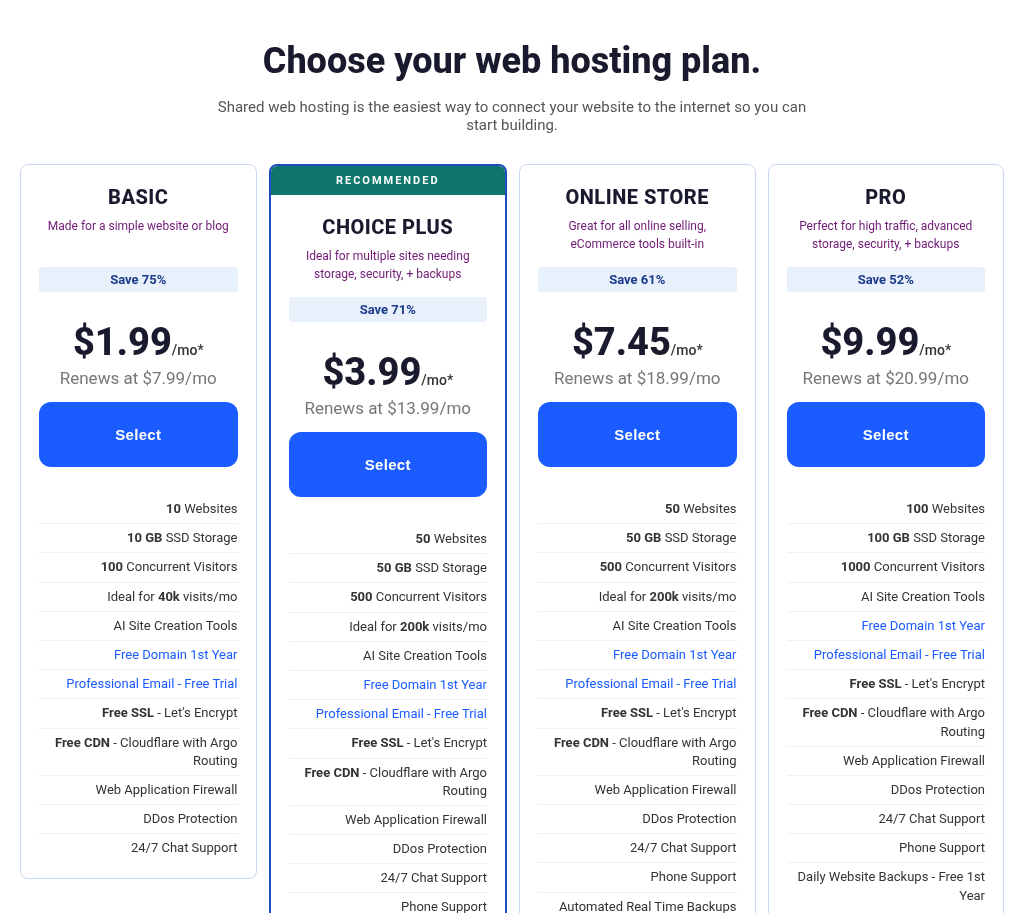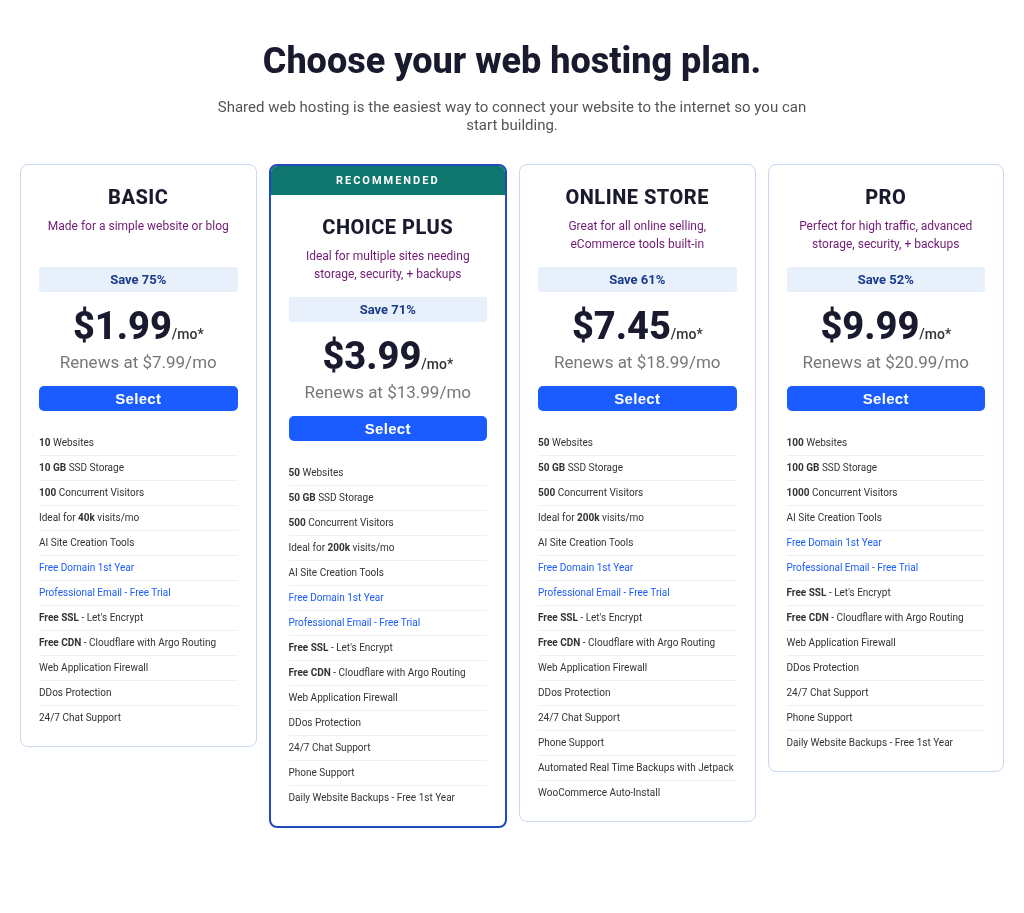--- a/index.html
+++ b/index.html
@@ -74,21 +74,21 @@
       margin-bottom: 14px;
     }
     .save-badge {
       background: #e8f0fb;
       color: #1a3a8a;
       text-align: center;
       font-size: 13px;
       font-weight: 700;
       padding: 5px 0;
       border-radius: 3px;
-      margin-bottom: 12px;
+      margin-bottom: 28px;
     }
     .price-row {
       text-align: center;
       margin-bottom: 4px;
     }
     .price-main {
       font-size: 38px;
       font-weight: 800;
       color: #1a1a2e;
     }
@@ -102,32 +102,33 @@
       color: #777;
       text-align: center;
       margin-bottom: 14px;
     }
     .select-btn {
       display: block;
       width: 100%;
       background: #1a5cff;
       color: #fff;
       border: none;
-      border-radius: 5px;
-      padding: 4px 0;
+      border-radius: 12px;
+      padding: 24px 0;
       font-size: 15px;
       font-weight: 700;
       cursor: pointer;
-      margin-bottom: 20px;
+      margin-bottom: 28px;
       letter-spacing: 0.3px;
     }
     .features-list {
       list-style: none;
-      font-size: 10px;
+      font-size: 13px;
       line-height: 1.4;
+      text-align: right;
     }
     .features-list li {
       padding: 5px 0;
       color: #333;
       border-top: 1px solid #f0f0f0;
     }
     .features-list li:first-child {
       border-top: none;
     }
     .features-list li strong {

